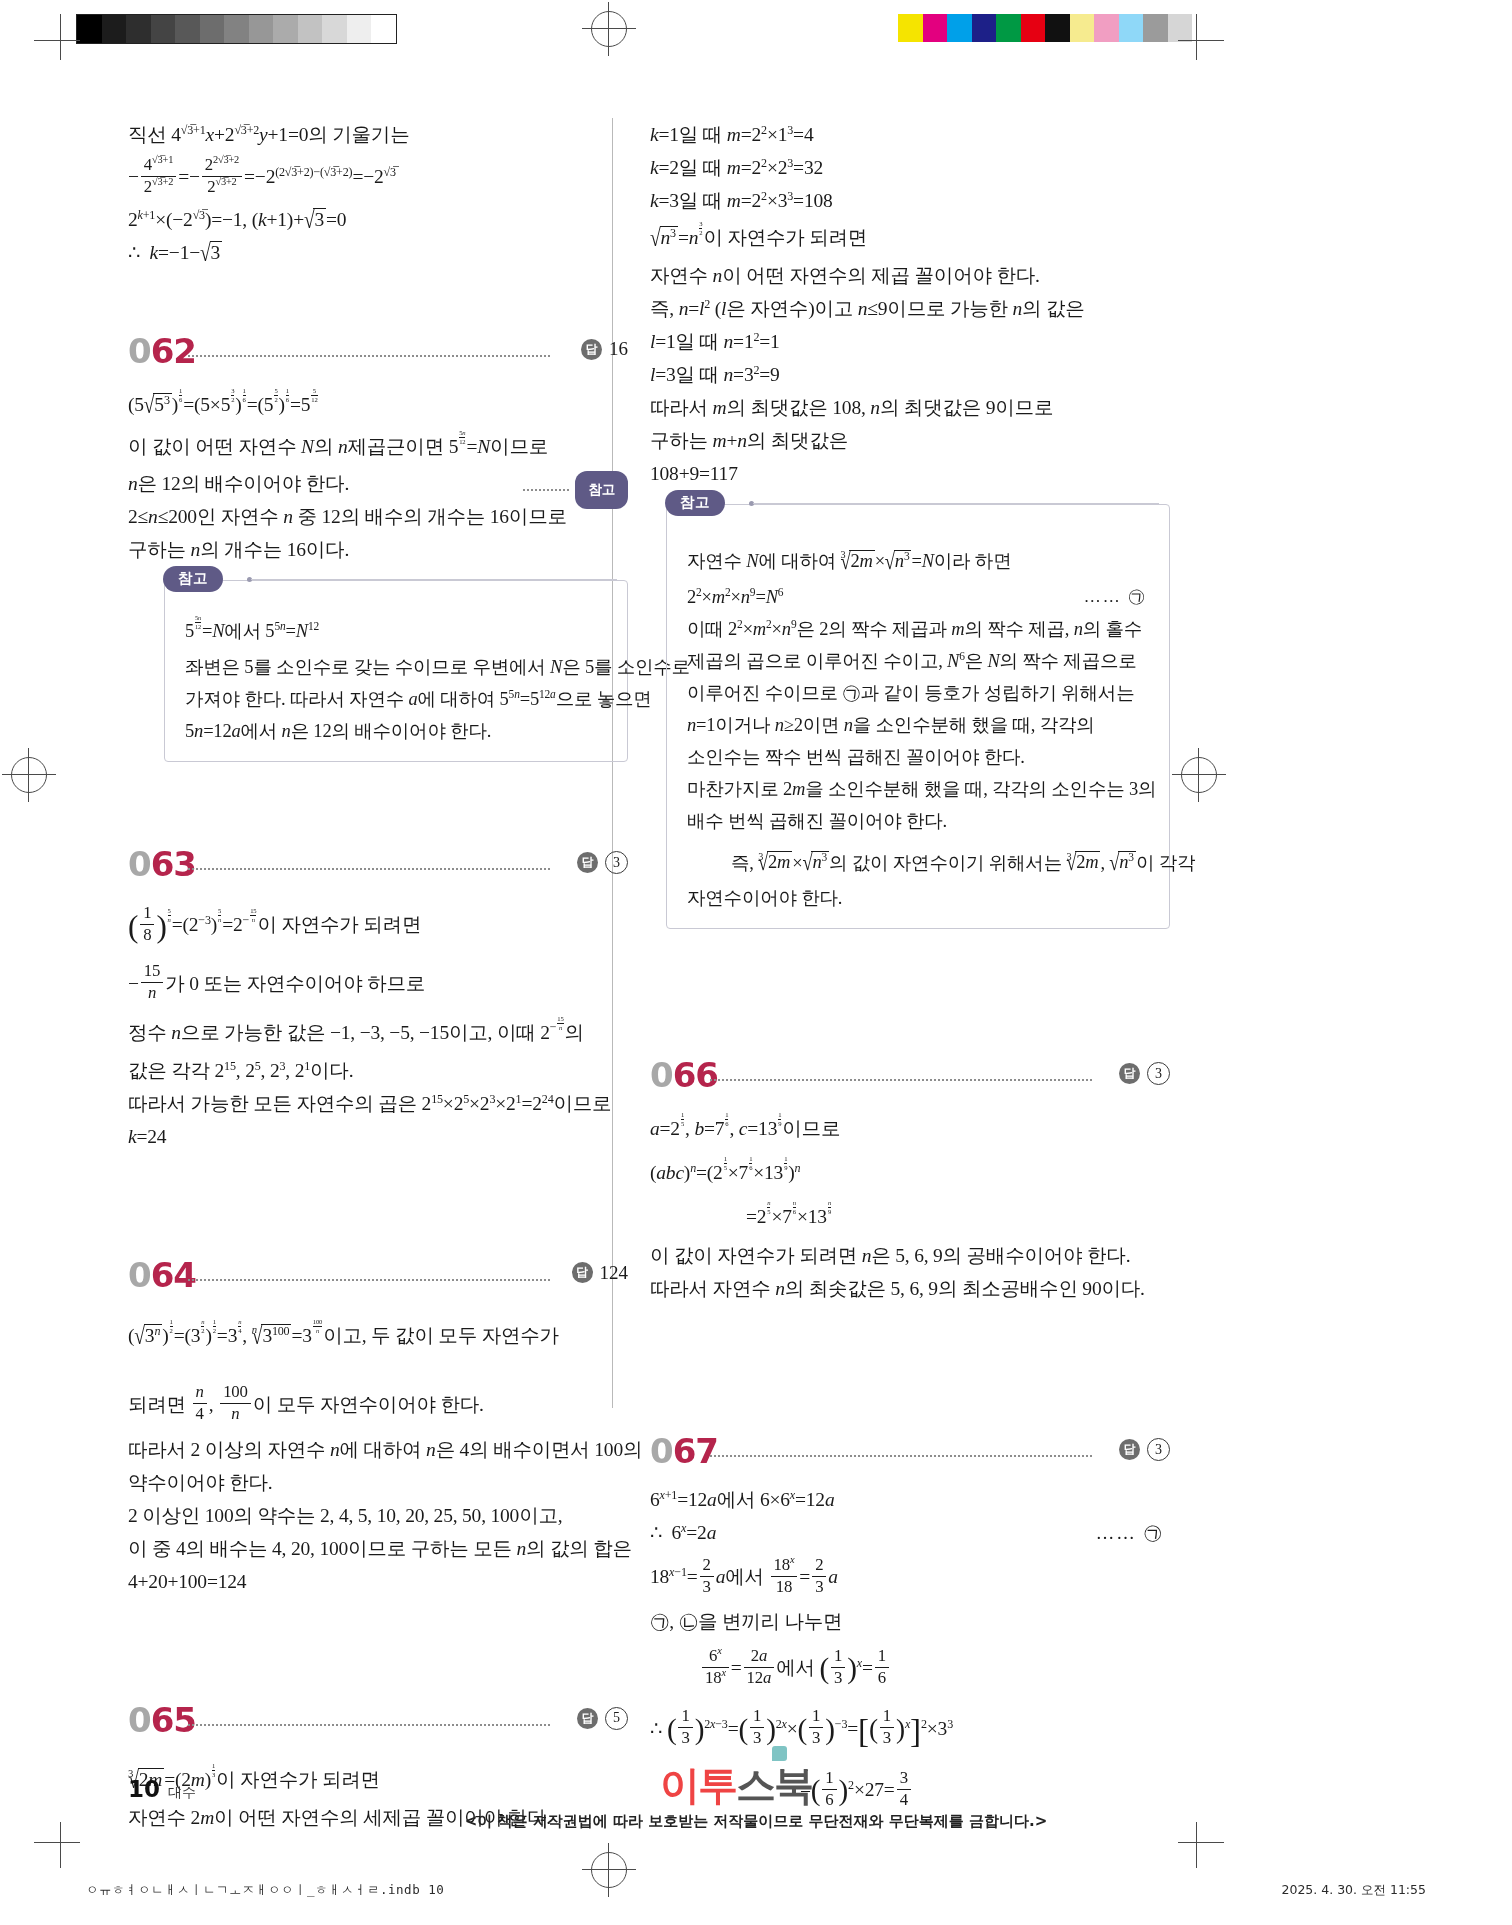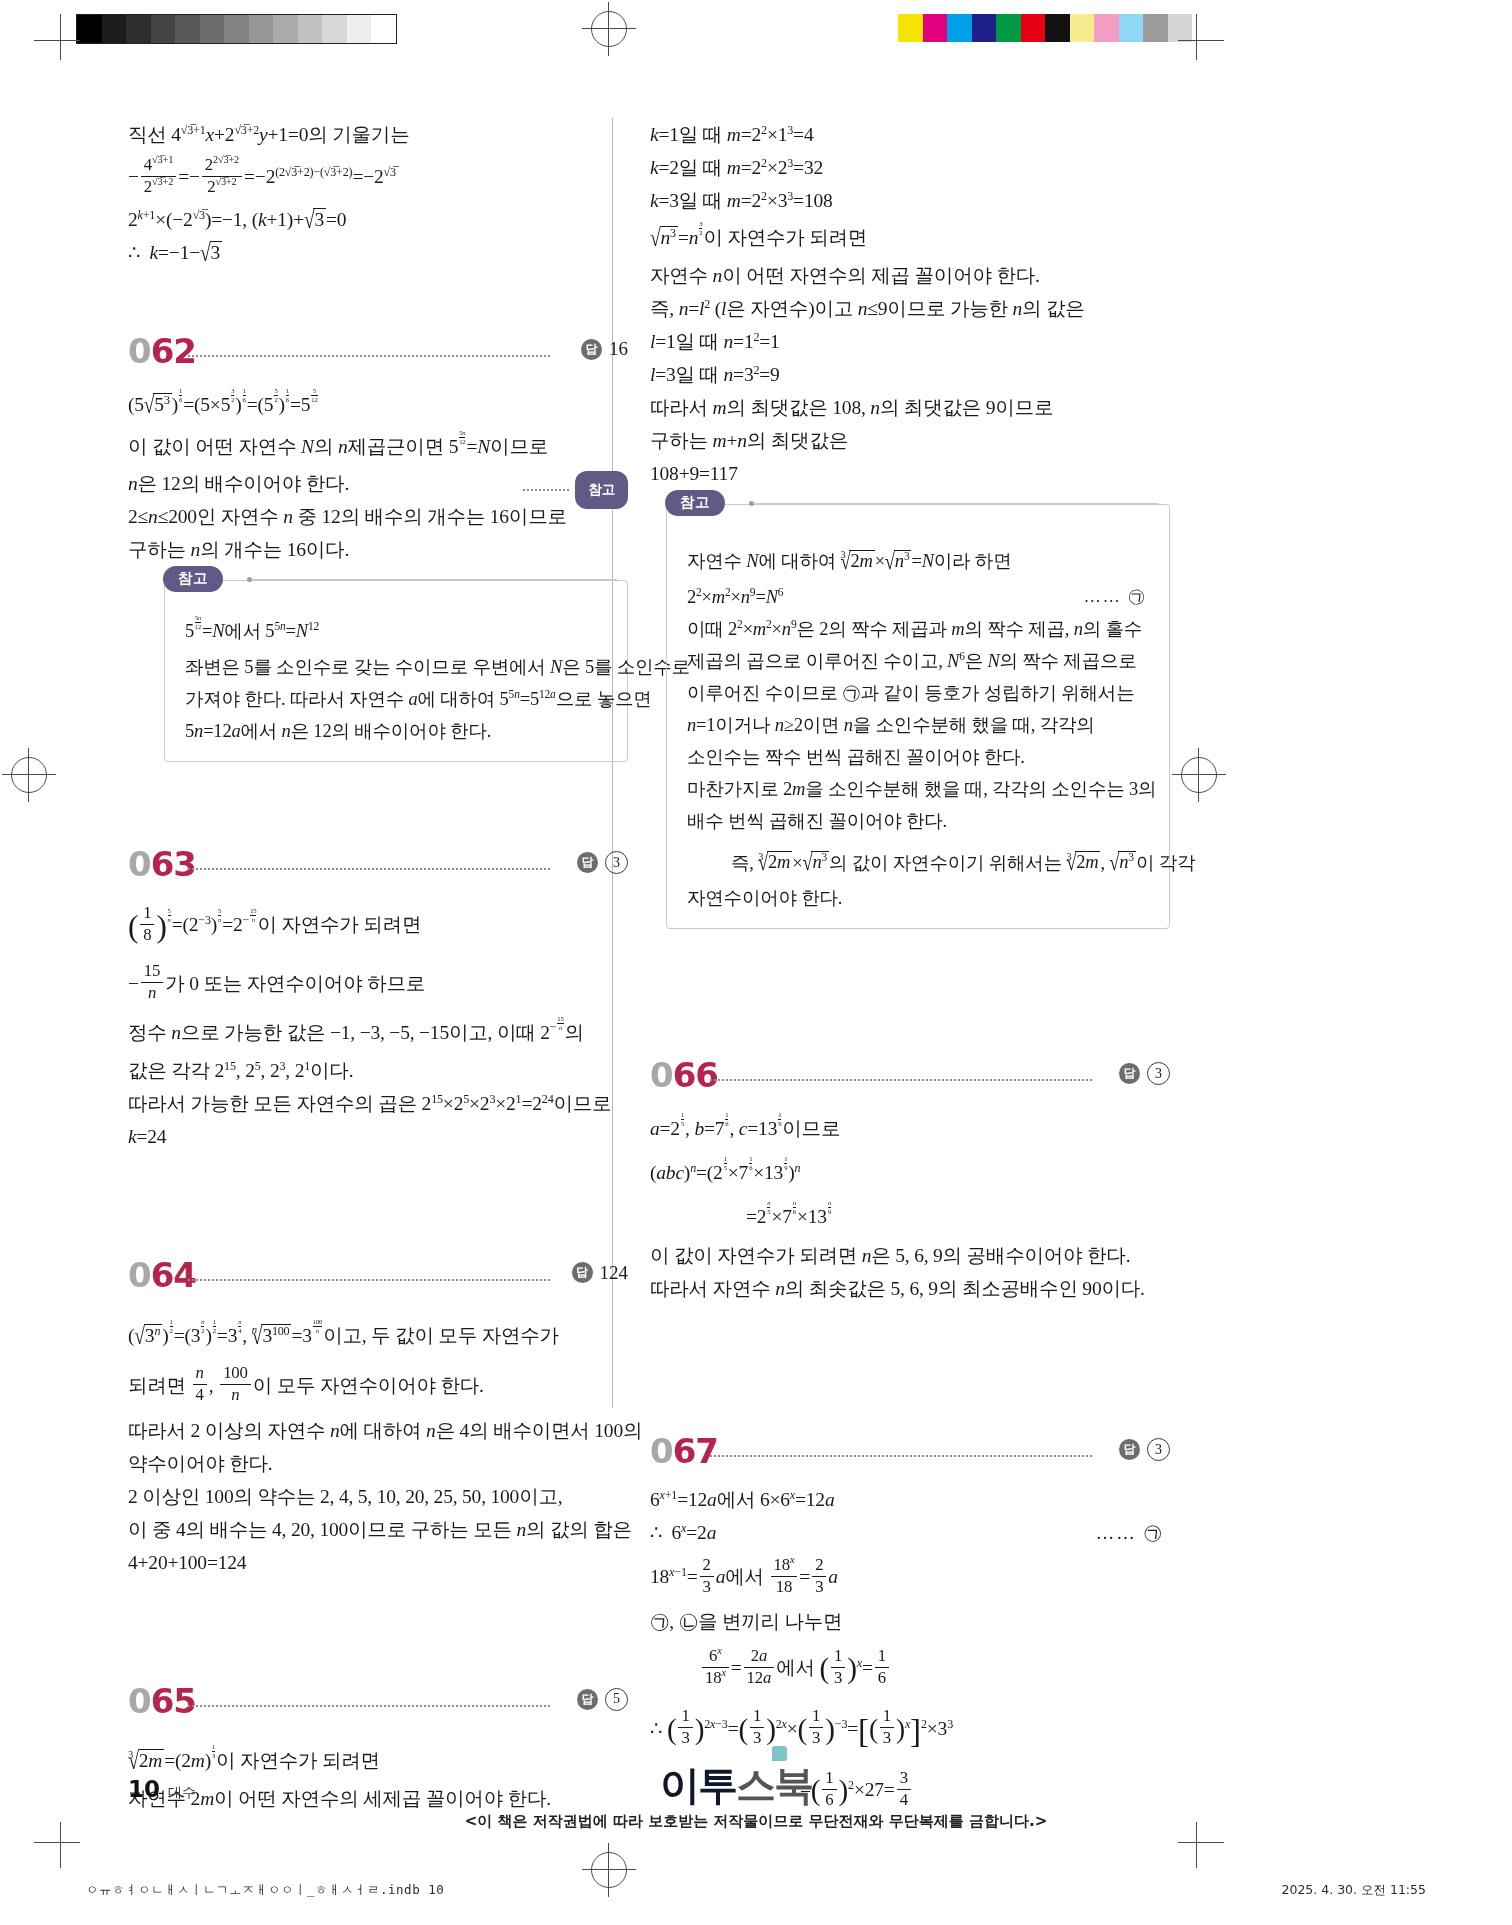--- a/index.html
+++ b/index.html
@@ -76,21 +76,21 @@
   .inline-ref .dots{width:46px;border-top:2.2px dotted #8d8d8d;}
   .inline-ref .pill{background:#5f5a86;color:#fff;border-radius:12px;padding:2px 13px 3px;
                     font-size:13.5px;font-weight:700;font-family:"DejaVu Sans",sans-serif;}
 
   
   .footer-page{position:absolute;left:128px;top:1776px;display:flex;align-items:baseline;gap:8px;}
   .footer-page .num{font-family:"DejaVu Sans",sans-serif;font-weight:700;font-size:23px;color:#111;}
   .footer-page .sub{font-family:"DejaVu Sans",sans-serif;font-size:14px;color:#333;}
   .logo{position:absolute;left:660px;top:1758px;font-family:"DejaVu Sans",sans-serif;
         font-weight:700;font-size:40px;letter-spacing:-2px;}
-  .logo .t1{color:#0f172a;} .logo .t2{color:#555;}
+  .logo .t1{color:#ef4444;} .logo .t2{color:#555;}
   .logo .mark{position:absolute;left:112px;top:-12px;width:15px;height:15px;background:#7fc4c4;
               border-radius:3px 3px 3px 0;}
   .copyright{position:absolute;left:0;right:0;top:1812px;text-align:center;
              font-family:"DejaVu Sans",sans-serif;font-size:15px;font-weight:700;color:#222;}
   .slug{position:absolute;left:86px;top:1882px;font-family:"DejaVu Sans Mono",monospace;
         font-size:12.5px;color:#2b2b2b;letter-spacing:0.5px;}
   .stamp{position:absolute;right:86px;top:1882px;font-family:"DejaVu Sans",sans-serif;
          font-size:12.5px;color:#2b2b2b;}
 </style>
 </head>
@@ -276,21 +276,21 @@
         <div class="qdots"></div>
         <div class="qans">
           <span class="ansicon">답</span>
           <span>124</span>
         </div>
       </div>
 
       <div class="line" style="line-height:44px;">
         (<span class="rad"><span class="radsign">√</span><span class="bar">3<sup><span class="mi">n</span></sup></span></span>)<sup><span class="sfrac" style="font-size:0.55em;vertical-align:0.2em;"><span class="num">1</span><span class="den">2</span></span></sup>=(3<sup><span class="sfrac" style="font-size:0.55em;vertical-align:0.2em;"><span class="num"><span class="mi">n</span></span><span class="den">2</span></span></sup>)<sup><span class="sfrac" style="font-size:0.55em;vertical-align:0.2em;"><span class="num">1</span><span class="den">2</span></span></sup>=3<sup><span class="sfrac" style="font-size:0.55em;vertical-align:0.2em;"><span class="num"><span class="mi">n</span></span><span class="den">4</span></span></sup>, <span class="idx"><span class="mi">n</span></span><span class="rad"><span class="radsign">√</span><span class="bar">3<sup>100</sup></span></span>=3<sup><span class="sfrac" style="font-size:0.55em;vertical-align:0.2em;"><span class="num">100</span><span class="den"><span class="mi">n</span></span></span></sup>이고, 두 값이 모두 자연수가
       </div>
-      <div class="line" style="line-height:56px;">
+      <div class="line" style="line-height:56px;margin-top:19px;">
         되려면 <span class="frac"><span class="num"><span class="mi">n</span></span><span class="den">4</span></span>, <span class="frac"><span class="num">100</span><span class="den"><span class="mi">n</span></span></span>이 모두 자연수이어야 한다.
       </div>
       <div class="line">
         따라서 2 이상의 자연수 <span class="mi">n</span>에 대하여 <span class="mi">n</span>은 4의 배수이면서 100의
       </div>
       <div class="line">약수이어야 한다.</div>
       <div class="line">2 이상인 100의 약수는 2, 4, 5, 10, 20, 25, 50, 100이고,</div>
       <div class="line">
         이 중 4의 배수는 4, 20, 100이므로 구하는 모든 <span class="mi">n</span>의 값의 합은
       </div>

